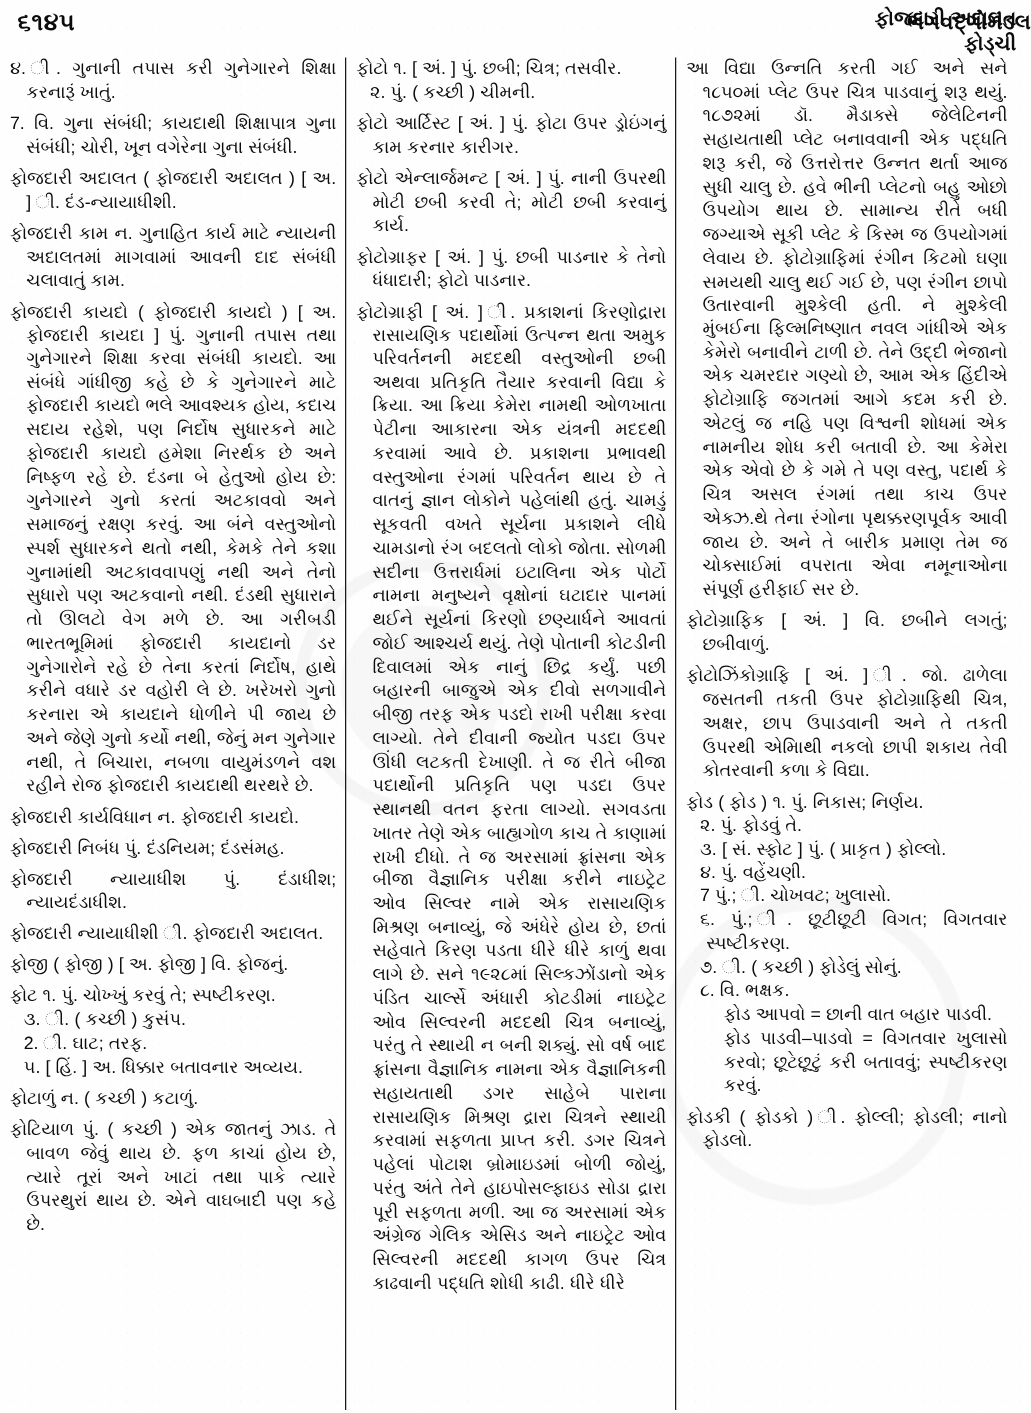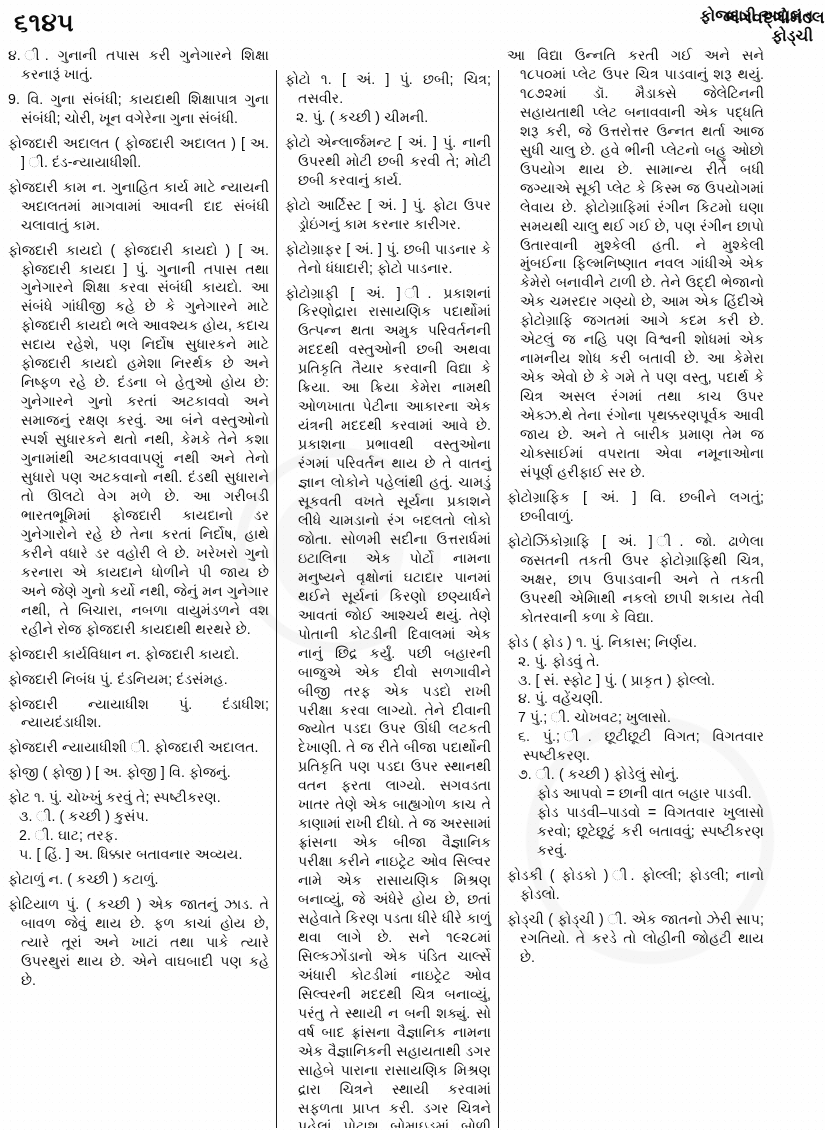--- a/index.html
+++ b/index.html
@@ -45,21 +45,21 @@
     background-size:7px 9px, 13px 11px;
     background-position:0 0, 4px 5px;
   }
 
   
   #header{
     position:absolute;left:0;right:0;top:4px;height:42px;
   }
   #page-number{
     position:absolute;left:14px;top:4px;
-    font-size:25px;font-weight:bold;letter-spacing:.5px;
+    font-size:19px;font-weight:bold;letter-spacing:.5px;
   }
   #book-title{
     position:absolute;left:17px;right:0;top:4px;
     text-align:right;font-size:17px;font-weight:bold;
     letter-spacing:.3px;
   }
   #running-heads{
     position:absolute;right:12px;top:2px;
     text-align:right;line-height:1.22;
   }
@@ -70,21 +70,21 @@
     position:absolute;left:0;top:46px;width:825px;height:1082px;
     display:flex;
   }
   .col{
     position:relative;
     box-sizing:border-box;
     padding:0 7px 0 8px;
     overflow:hidden;
   }
   .col.c1{width:276px;}
-  .col.c2{width:223px;border-left:1.4px solid #1a1a1a;border-right:1.4px solid #1a1a1a;margin-top:24px;}
+  .col.c2{width:265px;border-left:1.4px solid #1a1a1a;border-right:1.4px solid #1a1a1a;}
   .col.c3{width:272px;}
 
   
   .entry{
     margin:0 0 6px 0;
     font-size:14.2px;
     line-height:1.335;
     text-align:justify;
     text-justify:inter-word;
     word-spacing:.2px;
@@ -121,21 +121,21 @@
     <div>ફોડ્ચી</div>
   </div>
 </div>
 
 <div id="columns">
   <div class="col c1">
       <div class="entry">
         <p class="hang">૪. ી. ગુનાની તપાસ કરી ગુનેગારને શિક્ષા કરનારૂં ખાતું.</p>
       </div>
       <div class="entry">
-        <p class="hang">9. વિ. ગુના સંબંધી; કાયદાથી શિક્ષાપાત્ર ગુના સંબંધી; ચોરી, ખૂન વગેરેના ગુના સંબંધી.</p>
+        <p class="hang">7. વિ. ગુના સંબંધી; કાયદાથી શિક્ષાપાત્ર ગુના સંબંધી; ચોરી, ખૂન વગેરેના ગુના સંબંધી.</p>
       </div>
       <div class="entry">
         <p class="hang">ફોજદારી અદાલત ( ફોજદારી અદાલત ) [ અ. ] ી. દંડ‑ન્યાયાધીશી.</p>
       </div>
       <div class="entry">
         <p class="hang">ફોજદારી કામ ન. ગુનાહિત કાર્ય માટે ન્યાયની અદાલતમાં માગવામાં આવની દાદ સંબંધી ચલાવાતું કામ.</p>
       </div>
       <div class="entry">
         <p class="hang">ફોજદારી કાયદો ( ફોજદારી કાયદો ) [ અ. ફોજદારી કાયદા ] પું. ગુનાની તપાસ તથા ગુનેગારને શિક્ષા કરવા સંબંધી કાયદો. આ સંબંધે ગાંધીજી કહે છે કે ગુનેગારને માટે ફોજદારી કાયદો ભલે આવશ્યક હોય, કદાચ સદાય રહેશે, પણ નિર્દોષ સુધારકને માટે ફોજદારી કાયદો હમેશા નિરર્થક છે અને નિષ્ફળ રહે છે. દંડના બે હેતુઓ હોય છે: ગુનેગારને ગુનો કરતાં અટકાવવો અને સમાજનું રક્ષણ કરવું. આ બંને વસ્તુઓનો સ્પર્શ સુધારકને થતો નથી, કેમકે તેને કશા ગુનામાંથી અટકાવવાપણું નથી અને તેનો સુધારો પણ અટકવાનો નથી. દંડથી સુધારાને તો ઊલટો વેગ મળે છે. આ ગરીબડી ભારતભૂમિમાં ફોજદારી કાયદાનો ડર ગુનેગારોને રહે છે તેના કરતાં નિર્દોષ, હાથે કરીને વધારે ડર વહોરી લે છે. ખરેખરો ગુનો કરનારા એ કાયદાને ધોળીને પી જાય છે અને જેણે ગુનો કર્યો નથી, જેનું મન ગુનેગાર નથી, તે બિચારા, નબળા વાયુમંડળને વશ રહીને રોજ ફોજદારી કાયદાથી થરથરે છે.</p>
       </div>
@@ -166,24 +166,24 @@
       <div class="entry">
         <p class="hang">ફોટિયાળ પું. ( કચ્છી ) એક જાતનું ઝાડ. તે બાવળ જેવું થાય છે. ફળ કાચાં હોય છે, ત્યારે તૂરાં અને ખાટાં તથા પાકે ત્યારે ઉપરથુરાં થાય છે. એને વાઘબાદી પણ કહે છે.</p>
       </div>
     </div>
   <div class="col c2">
       <div class="entry">
         <p class="hang">ફોટો ૧. [ અં. ] પું. છબી; ચિત્ર; તસવીર.</p>
         <p class="sense">૨. પું. ( કચ્છી ) ચીમની.</p>
       </div>
       <div class="entry">
+        <p class="hang">ફોટો આર્ટિસ્ટ [ અં. ] પું. ફોટા ઉપર ડ્રોઇંગનું કામ કરનાર કારીગર.</p>
+      </div>
+      <div class="entry">
         <p class="hang">ફોટો એન્લાર્જમન્ટ [ અં. ] પું. નાની ઉપરથી મોટી છબી કરવી તે; મોટી છબી કરવાનું કાર્ય.</p>
-      </div>
-      <div class="entry">
-        <p class="hang">ફોટો આર્ટિસ્ટ [ અં. ] પું. ફોટા ઉપર ડ્રોઇંગનું કામ કરનાર કારીગર.</p>
       </div>
       <div class="entry">
         <p class="hang">ફોટોગ્રાફર [ અં. ] પું. છબી પાડનાર કે તેનો ધંધાદારી; ફોટો પાડનાર.</p>
       </div>
       <div class="entry">
         <p class="hang">ફોટોગ્રાફી [ અં. ] ી. પ્રકાશનાં કિરણોદ્રારા રાસાયણિક પદાર્થોમાં ઉત્પન્ન થતા અમુક પરિવર્તનની મદદથી વસ્તુઓની છબી અથવા પ્રતિકૃતિ તૈયાર કરવાની વિદ્યા કે ક્રિયા. આ ક્રિયા કેમેરા નામથી ઓળખાતા પેટીના આકારના એક યંત્રની મદદથી કરવામાં આવે છે. પ્રકાશના પ્રભાવથી વસ્તુઓના રંગમાં પરિવર્તન થાય છે તે વાતનું જ્ઞાન લોકોને પહેલાંથી હતું. ચામડું સૂકવતી વખતે સૂર્યના પ્રકાશને લીધે ચામડાનો રંગ બદલતો લોકો જોતા. સોળમી સદીના ઉત્તરાર્ધમાં ઇટાલિના એક પોર્ટો નામના મનુષ્યને વૃક્ષોનાં ઘટાદાર પાનમાં થઈને સૂર્યનાં કિરણો છણ્યાર્ધને આવતાં જોઈ આશ્ચર્ય થયું. તેણે પોતાની કોટડીની દિવાલમાં એક નાનું છિદ્ર કર્યું. પછી બહારની બાજુએ એક દીવો સળગાવીને બીજી તરફ એક પડદો રાખી પરીક્ષા કરવા લાગ્યો. તેને દીવાની જ્યોત પડદા ઉપર ઊંધી લટકતી દેખાણી. તે જ રીતે બીજા પદાર્થોની પ્રતિકૃતિ પણ પડદા ઉપર સ્થાનથી વતન ફરતા લાગ્યો. સગવડતા ખાતર તેણે એક બાહ્યગોળ કાચ તે કાણામાં રાખી દીધો. તે જ અરસામાં ફ્રાંસના એક બીજા વૈજ્ઞાનિક પરીક્ષા કરીને નાઇટ્રેટ ઓવ સિલ્વર નામે એક રાસાયણિક મિશ્રણ બનાવ્યું, જે અંધેરે હોય છે, છતાં સહેવાતે કિરણ પડતા ધીરે ધીરે કાળું થવા લાગે છે. સને ૧૯૨૮માં સિલ્કઝોંડાનો એક પંડિત ચાર્લ્સે અંધારી કોટડીમાં નાઇટ્રેટ ઓવ સિલ્વરની મદદથી ચિત્ર બનાવ્યું, પરંતુ તે સ્થાયી ન બની શક્યું. સો વર્ષ બાદ ફ્રાંસના વૈજ્ઞાનિક નામના એક વૈજ્ઞાનિકની સહાયતાથી ડગર સાહેબે પારાના રાસાયણિક મિશ્રણ દ્રારા ચિત્રને સ્થાયી કરવામાં સફળતા પ્રાપ્ત કરી. ડગર ચિત્રને પહેલાં પોટાશ બ્રોમાઇડમાં બોળી જોયું, પરંતુ અંતે તેને હાઇપોસલ્ફાઇડ સોડા દ્રારા પૂરી સફળતા મળી. આ જ અરસામાં એક અંગ્રેજ ગેલિક એસિડ અને નાઇટ્રેટ ઓવ સિલ્વરની મદદથી કાગળ ઉપર ચિત્ર કાઢવાની પદ્ધતિ શોધી કાઢી. ધીરે ધીરે</p>
       </div>
     </div>
   <div class="col c3">
       <div class="entry">
@@ -196,23 +196,21 @@
         <p class="hang">ફોટોઝિંકોગ્રાફિ [ અં. ] ી. જો. ઢાળેલા જસતની તકતી ઉપર ફોટોગ્રાફિથી ચિત્ર, અક્ષર, છાપ ઉપાડવાની અને તે તકતી ઉપરથી એમિાથી નકલો છાપી શકાય તેવી કોતરવાની કળા કે વિદ્યા.</p>
       </div>
       <div class="entry">
         <p class="hang">ફોડ ( ફોડ ) ૧. પું. નિકાસ; નિર્ણય.</p>
         <p class="sense">૨. પું. ફોડવું તે.</p>
         <p class="sense">૩. [ સં. સ્ફોટ ] પું. ( પ્રાકૃત ) ફોલ્લો.</p>
         <p class="sense">૪. પું. વહેંચણી.</p>
         <p class="sense">7 પું.; ી. ચોખવટ; ખુલાસો.</p>
         <p class="sense">૬. પું.; ી. છૂટીછૂટી વિગત; વિગતવાર સ્પષ્ટીકરણ.</p>
         <p class="sense">૭. ી. ( કચ્છી ) ફોડેલું સોનું.</p>
+        <p class="sense">૮. વિ. ભક્ષક.</p>
         <p class="subsense">ફોડ આપવો = છાની વાત બહાર પાડવી.</p>
         <p class="subsense">ફોડ પાડવી–પાડવો = વિગતવાર ખુલાસો કરવો; છૂટેછૂટું કરી બતાવવું; સ્પષ્ટીકરણ કરવું.</p>
       </div>
       <div class="entry">
         <p class="hang">ફોડકી ( ફોડકો ) ી. ફોલ્લી; ફોડલી; નાનો ફોડલો.</p>
       </div>
-      <div class="entry">
-        <p class="hang">ફોડ્ચી ( ફોડ્ચી ) ી. એક જાતનો ઝેરી સાપ; રગતિયો. તે કરડે તો લોહીની જોહટી થાય છે.</p>
-      </div>
     </div>
 </div>
 
 </body></html>

